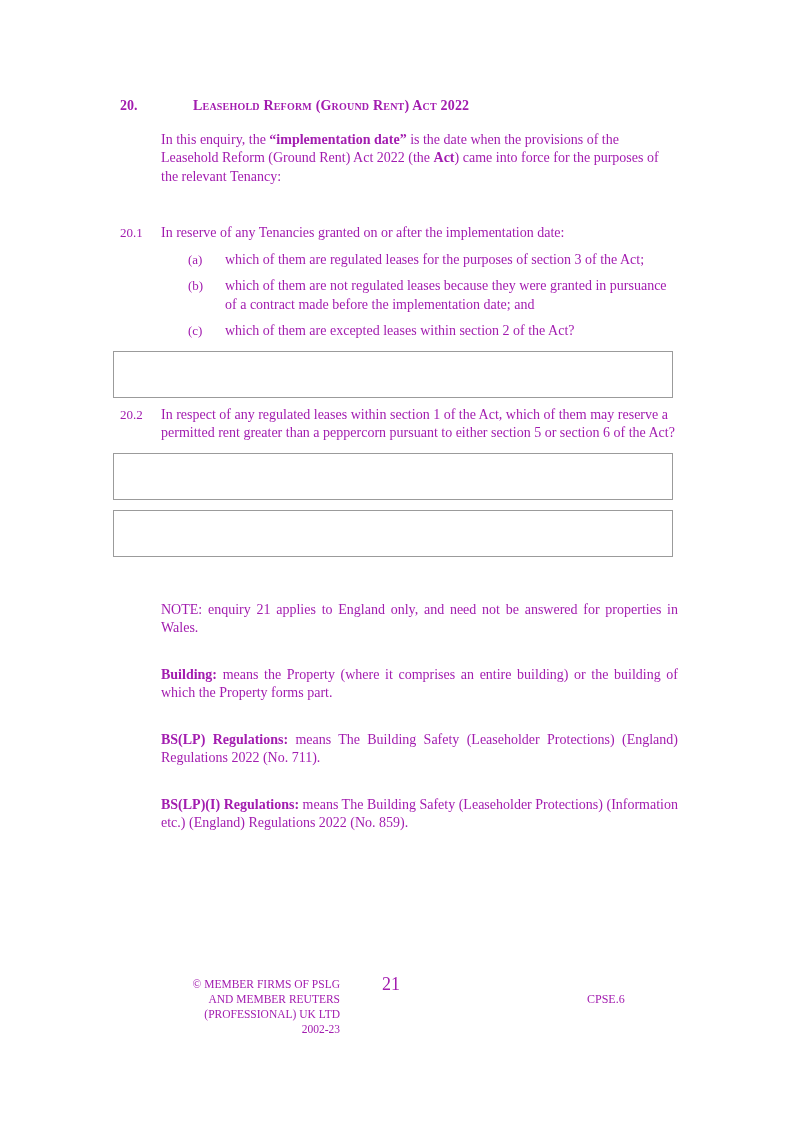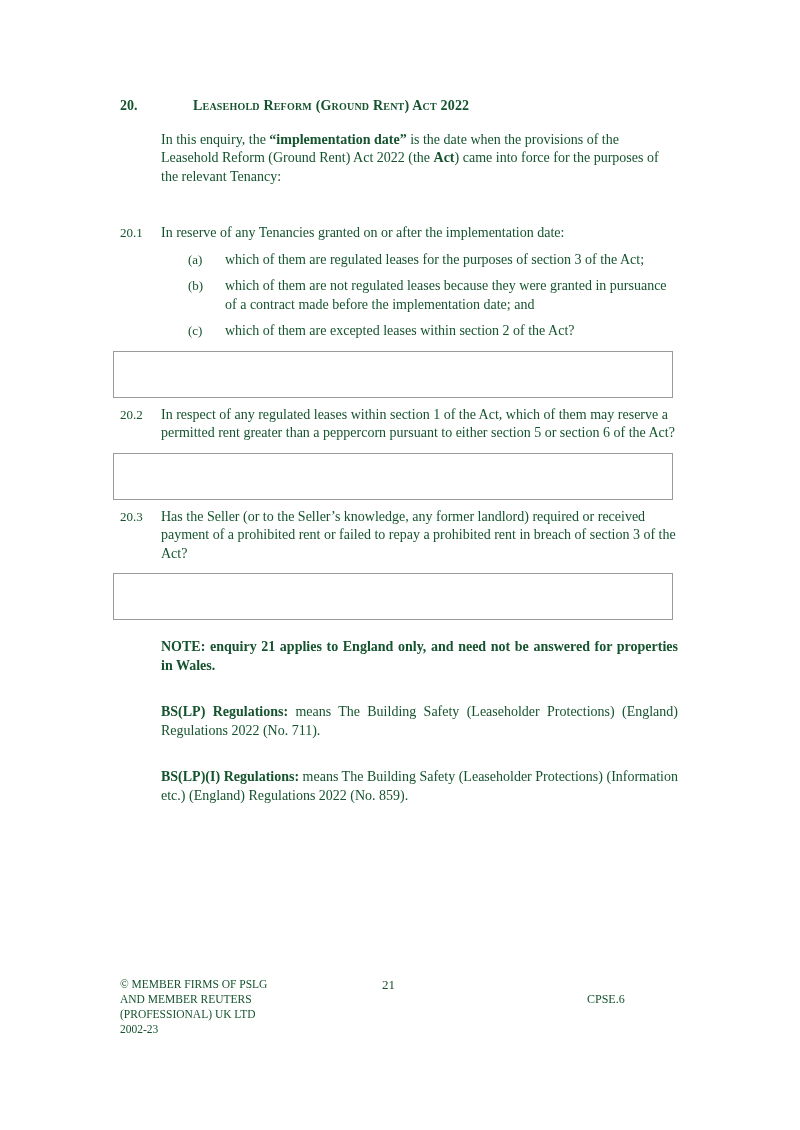--- a/index.html
+++ b/index.html
@@ -2,21 +2,21 @@
 <html><head>
 <meta charset="utf-8">
 <style>
   * { margin: 0; padding: 0; box-sizing: border-box; }
   html, body { background: #ffffff; }
   .page {
     position: relative;
     width: 800px;
     height: 1130px;
     background: #ffffff;
-    color: #14532d;
+    color: #a21caf;
     font-family: "Liberation Serif", "DejaVu Serif", serif;
     font-size: 14px;
     line-height: 18.5px;
     overflow: hidden;
   }
   .content { padding: 97px 122px 0 120px; }
   .row { display: flex; align-items: flex-start; }
   .num {
     flex: 0 0 41px;
     width: 41px;
@@ -40,34 +40,35 @@
   .answer-box {
     margin-top: 10px;
     margin-left: -7px;
     width: 560px;
     height: 47px;
     border: 1px solid #9b9b9b;
     background: #ffffff;
   }
   .h21-row { margin-top: 10px; }
   .note-row { margin-top: 18px; }
-  .note-row p { font-weight: bold; text-align: justify; }
+  .note-row p { font-weight: normal; text-align: justify; margin-top: 26px; }
   .def-row { margin-top: 28px; }
   .def-row p { text-align: justify; }
   strong { font-weight: bold; }
   .footer {
     position: absolute;
     top: 977px;
     left: 120px;
     width: 560px;
     font-size: 11.5px;
     line-height: 15px;
+    text-align: right;
   }
   .copyright { width: 220px; }
-  .page-num { position: absolute; top: 0; left: 262px; font-size: 13px; }
+  .page-num { position: absolute; top: 0; left: 262px; font-size: 18px; }
   .doc-ref { position: absolute; top: 15px; left: 467px; font-size: 12px; }
 </style>
 </head>
 <body>
 
 <div class="page">
   <div class="content">
 
     <div class="row">
       <div class="num bold">20.</div>
@@ -104,36 +105,36 @@
     <div class="answer-box"></div>
 
     <div class="row q-row">
       <div class="num">20.2</div>
       <div class="body">
         <p>In respect of any regulated leases within section 1 of the Act, which of them may reserve a permitted rent greater than a peppercorn pursuant to either section 5 or section 6 of the Act?</p>
       </div>
     </div>
     <div class="answer-box"></div>
 
-    <div class="row q-row">
-      <div class="num">20.3</div>
-      <div class="body">
-        <p>Has the Seller (or to the Seller’s knowledge, any former landlord) required or received payment of a prohibited rent or failed to repay a prohibited rent in breach of section 3 of the Act?</p>
-      </div>
-    </div>
     <div class="answer-box"></div>
 
 
     <div class="row note-row">
       <div class="num"></div>
       <div class="body">
         <p>NOTE: enquiry 21 applies to England only, and need not be answered for properties in Wales.</p>
       </div>
     </div>
 
+    <div class="row def-row">
+      <div class="num"></div>
+      <div class="body">
+        <p><strong>Building:</strong><span> means the Property (where it comprises an entire building) or the building of which the Property forms part.</span></p>
+      </div>
+    </div>
 
     <div class="row def-row">
       <div class="num"></div>
       <div class="body">
         <p><strong>BS(LP) Regulations:</strong><span> means The Building Safety (Leaseholder Protections) (England) Regulations 2022 (No. 711).</span></p>
       </div>
     </div>
 
     <div class="row def-row">
       <div class="num"></div>

